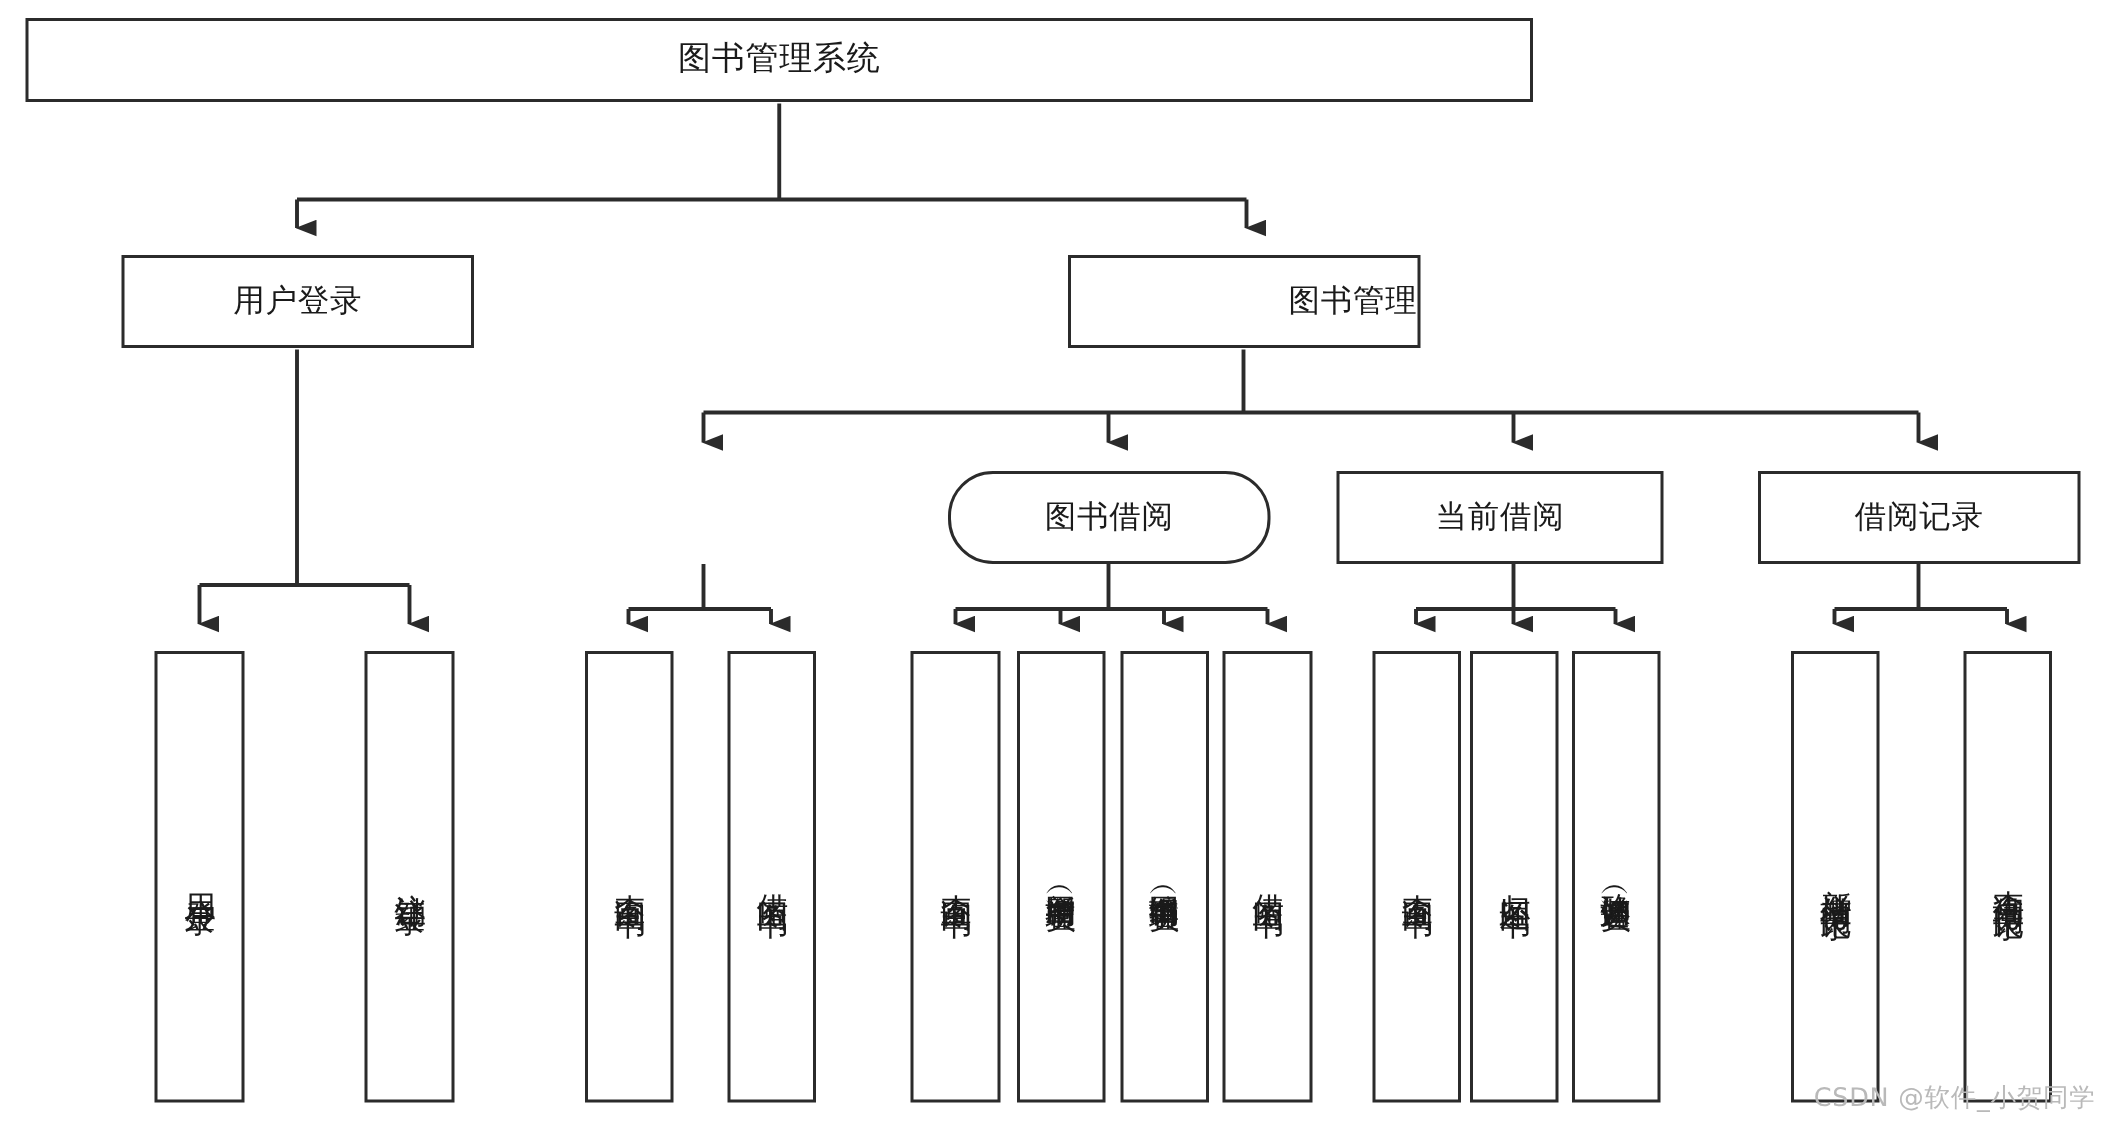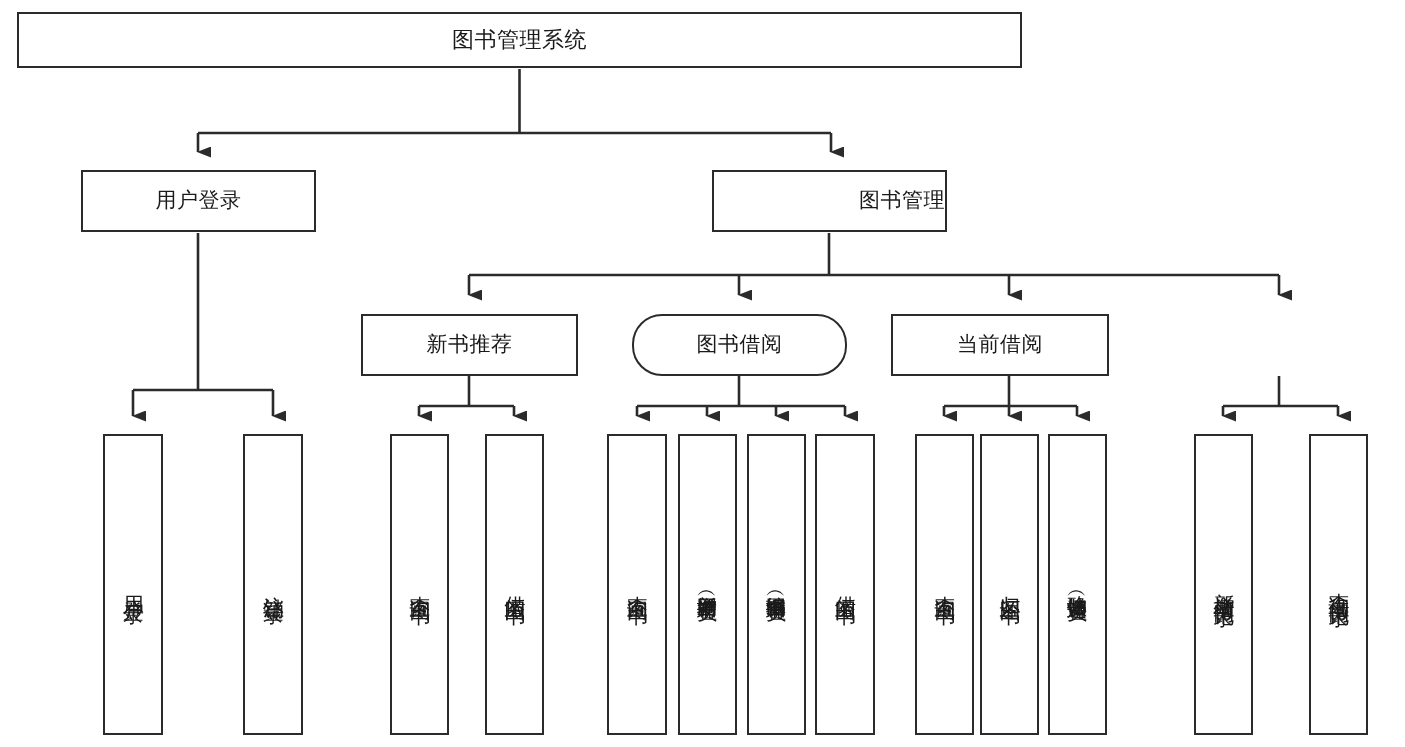--- a/index.html
+++ b/index.html
@@ -135,29 +135,29 @@
     <span class="label">图书管理系统</span>
   </div>
 
   <div class="node horiz" style="left:81px; top:170px; width:235px; height:62px;">
     <span class="label">用户登录</span>
   </div>
   <div class="node horiz" style="left:712px; top:170px; width:235px; height:62px;justify-content:flex-end;">
     <span class="label">图书管理</span>
   </div>
 
-  <div class="node horiz" style="left:361px; top:314px; width:217px; height:62px;">
-    <span class="label">新书推荐</span>
-  </div>
   <div class="node horiz" style="left:632px; top:314px; width:215px; height:62px;border-radius:30px;">
     <span class="label">图书借阅</span>
   </div>
   <div class="node horiz" style="left:891px; top:314px; width:218px; height:62px;">
     <span class="label">当前借阅</span>
   </div>
+  <div class="node horiz" style="left:1172px; top:314px; width:215px; height:62px;">
+    <span class="label">借阅记录</span>
+  </div>
 
   <div class="node vert" style="left:103px; top:434px; width:60px; height:301px;">
     <span class="label">用户登录</span>
   </div>
   <div class="node vert" style="left:243px; top:434px; width:60px; height:301px;">
     <span class="label">注销登录</span>
   </div>
 
   <div class="node vert" style="left:390px; top:434px; width:59px; height:301px;">
     <span class="label">查询图书</span>
@@ -189,14 +189,15 @@
     <span class="label">确认归还（管理员）</span>
   </div>
 
   <div class="node vert" style="left:1194px; top:434px; width:59px; height:301px;">
     <span class="label">新增借阅记录</span>
   </div>
   <div class="node vert" style="left:1309px; top:434px; width:59px; height:301px;">
     <span class="label">查询借阅记录</span>
   </div>
 
+  <div id="watermark">CSDN @软件_小贺同学</div>
 
 </div>
 
 </body></html>

